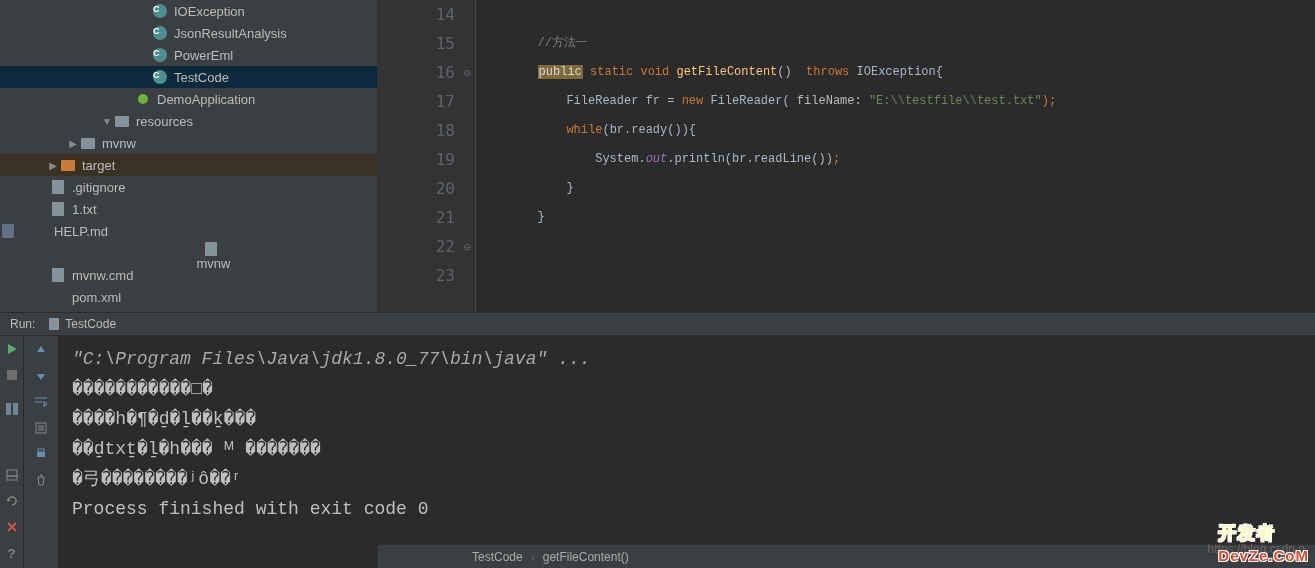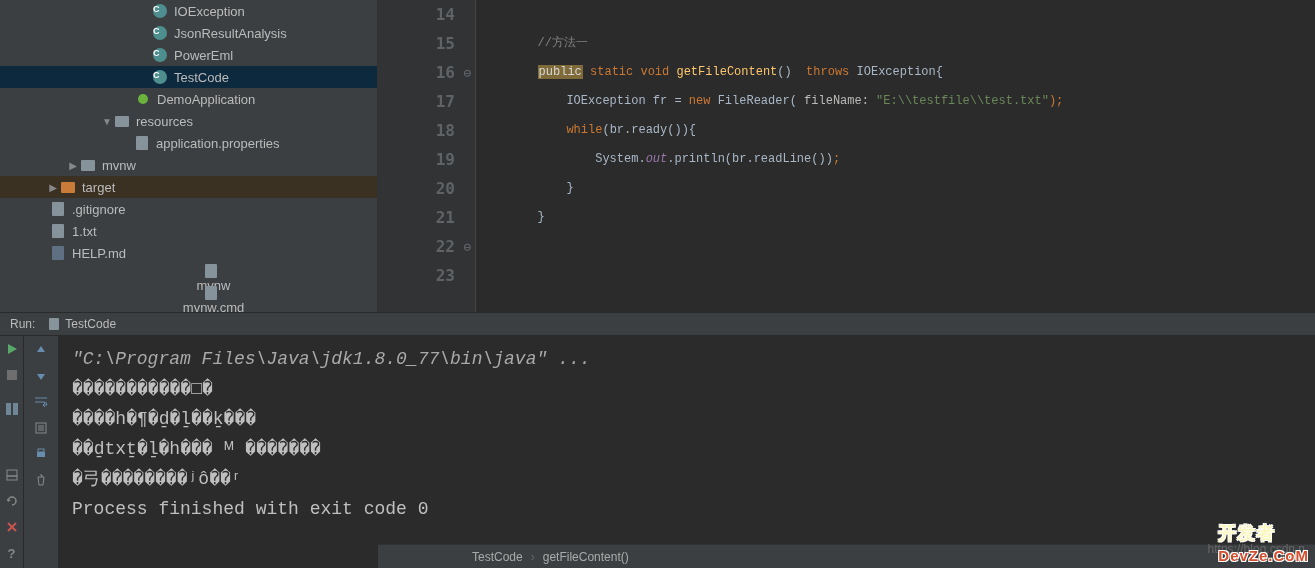--- a/index.html
+++ b/index.html
@@ -9,21 +9,21 @@
   .tree-item { display:flex; align-items:center; height:22px; font-size:13px; color:#bbbbbb; cursor:pointer; white-space:nowrap; }
   .tree-item.selected { background:#0d293e; }
   .tree-item .icon { width:16px; height:16px; margin-right:6px; display:inline-flex; align-items:center; justify-content:center; font-size:11px; }
   .class-icon { background:#4e8e8e; border-radius:50%; width:14px; height:14px; color:#fff; font-weight:bold; font-size:9px; }
   .sb-icon svg { width:10px; height:10px; }
   .arrow { width:14px; display:inline-flex; justify-content:center; color:#888; font-size:10px; }
   .folder-icon { width:14px; height:11px; background:#87939a; border-radius:1px; position:relative; }
   .folder-icon.orange { background:#c97c3a; }
   .file-icon { width:12px; height:14px; background:#87939a; border-radius:1px; }
   .editor { flex:1; display:flex; background:#2b2b2b; position:relative; }
-  .gutter { width:98px; background:#313335; border-right:1px solid #444;font-weight:bold; }
+  .gutter { width:98px; background:#313335; border-right:1px solid #444; }
   .gutter-line { height:29px; display:flex; align-items:center; justify-content:flex-end; padding-right:20px; color:#606366; font-family:"Consolas",monospace; font-size:16px; position:relative;}
   .gutter-mark { position:absolute; right:2px; color:#606366; font-size:12px;}
   .code { flex:1; font-family:"Consolas","Courier New",monospace; font-size:12px; line-height:29px; padding-left:4px;}
   .code-line { height:29px; white-space:pre; }
   .c-comment { color:#808080; }
   .c-keyword-public { background:#7f6b3a; color:#d8d8d8; padding:0 1px;}
   .c-keyword { color:#cc7832; }
   .c-method { color:#ffc66d; }
   .c-param { color:#babab8; }
   .c-string { color:#6a8759; }
@@ -82,26 +82,20 @@
         </span>
         <span>DemoApplication</span>
       </div>
       <div class="tree-item" style="padding-left: 100px;">
         <span class="arrow">▼</span>
         <span class="icon">
           <span class="folder-icon"></span>
         </span>
         <span>resources</span>
       </div>
-      <div class="tree-item" style="padding-left: 134px;">
-        <span class="icon">
-          <span class="file-icon"></span>
-        </span>
-        <span>application.properties</span>
-      </div>
       <div class="tree-item" style="padding-left: 66px;">
         <span class="arrow">▶</span>
         <span class="icon">
           <span class="folder-icon"></span>
         </span>
         <span>mvnw</span>
       </div>
       <div class="tree-item" style="padding-left: 46px; background: rgb(58, 49, 35);">
         <span class="arrow">▶</span>
         <span class="icon">
@@ -114,33 +108,33 @@
           <span class="file-icon"></span>
         </span>
         <span>.gitignore</span>
       </div>
       <div class="tree-item" style="padding-left: 50px;">
         <span class="icon">
           <span class="file-icon"></span>
         </span>
         <span>1.txt</span>
       </div>
-      <div class="tree-item" style="padding-left: 50px;">
+      <div class="tree-item" style=" gap: 32px;">
         <span class="icon">
           <span class="file-icon" style="background:#5e7082"></span>
         </span>
         <span>HELP.md</span>
       </div>
       <div class="tree-item" style="padding-left: 50px; flex-direction: column;">
         <span class="icon">
           <span class="file-icon"></span>
         </span>
         <span>mvnw</span>
       </div>
-      <div class="tree-item" style="padding-left: 50px; flex-direction: column;">
+      <div class="tree-item" style="padding-left: 50px;">
         <span class="icon">
           <span class="file-icon"></span>
         </span>
         <span>mvnw.cmd</span>
       </div>
       <div class="tree-item" style="padding-left: 50px;">
         <span class="icon"></span>
         <span>pom.xml</span>
       </div>
     </div>
@@ -154,21 +148,21 @@
         <div class="gutter-line">19</div>
         <div class="gutter-line">20</div>
         <div class="gutter-line">21</div>
         <div class="gutter-line">22<span class="gutter-mark" style="right: 4px;">⊖</span></div>
         <div class="gutter-line">23</div>
       </div>
     <div class="code" id="code">
         <div class="code-line"></div>
         <div class="code-line"><span class="c-default">        </span><span class="c-comment">//方法一</span></div>
         <div class="code-line"><span class="c-default">        </span><span class="c-keyword-public">public</span><span class="c-default"> </span><span class="c-keyword">static</span><span class="c-default"> </span><span class="c-keyword">void</span><span class="c-default"> </span><span class="c-method">getFileContent</span><span class="c-default">()</span><span class="c-default">  </span><span class="c-keyword">throws</span><span class="c-default"> IOException{</span></div>
-        <div class="code-line"><span class="c-default">            IOException fr = </span><span class="c-keyword">new</span><span class="c-default"> FileReader(</span><span class="c-param"> fileName: </span><span class="c-string">"E:\\testfile\\test.txt"</span><span class="c-punc">);</span></div>
+        <div class="code-line"><span class="c-default">            FileReader fr = </span><span class="c-keyword">new</span><span class="c-default"> FileReader(</span><span class="c-param"> fileName: </span><span class="c-string">"E:\\testfile\\test.txt"</span><span class="c-punc">);</span></div>
         <div class="code-line"><span class="c-default">            </span><span class="c-keyword">while</span><span class="c-default">(br.ready()){</span></div>
         <div class="code-line"><span class="c-default">                System.</span><span class="c-field">out</span><span class="c-default">.println(br.readLine())</span><span class="c-punc">;</span></div>
         <div class="code-line"><span class="c-default">            }</span></div>
         <div class="code-line"><span class="c-default">        }</span></div>
         <div class="code-line"></div>
       </div>
 
   </div>
 </div>
 <div class="breadcrumb">

